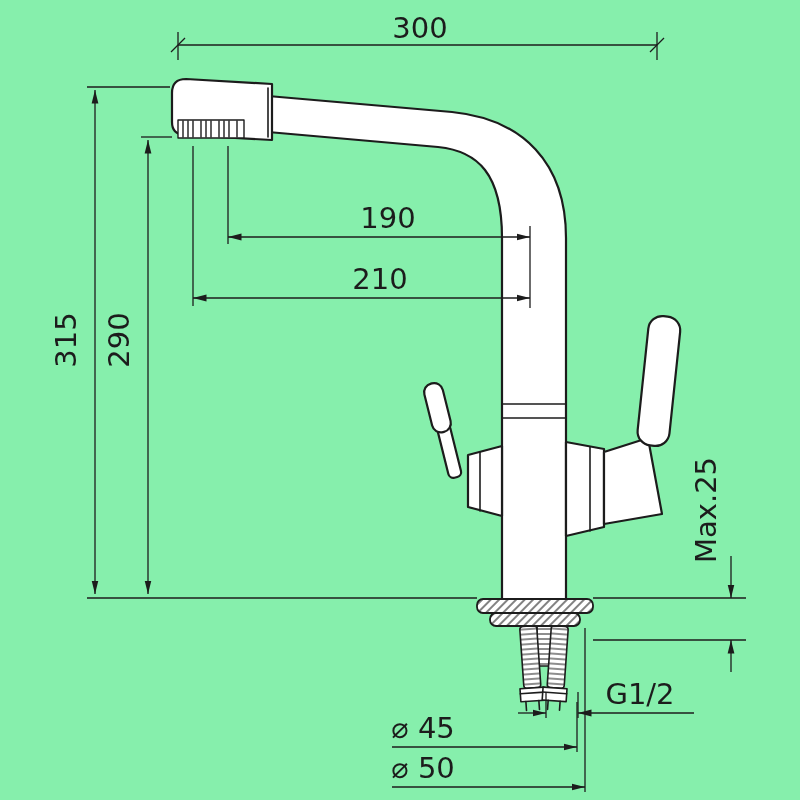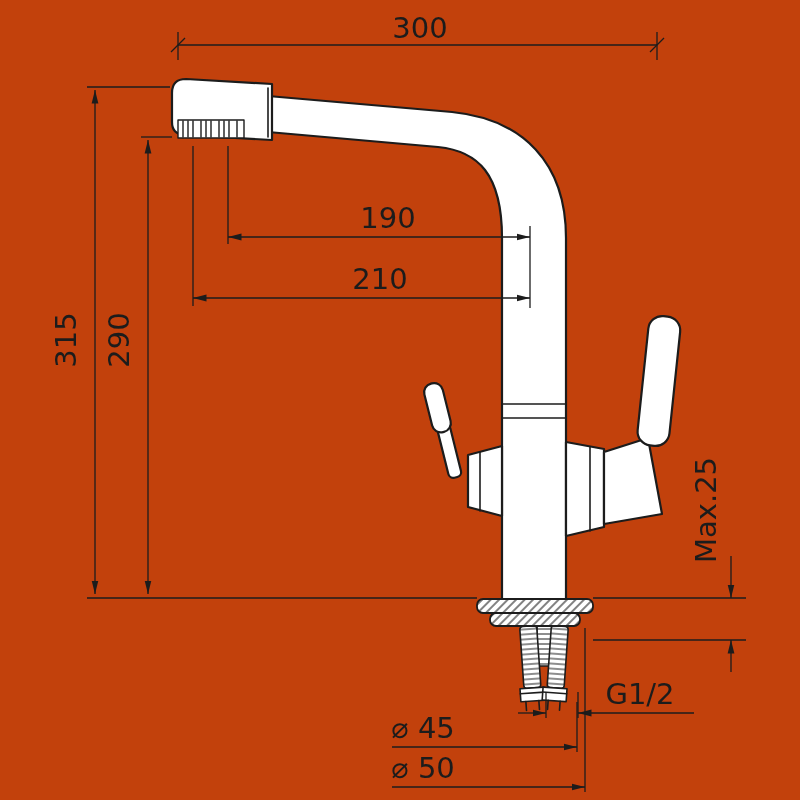--- a/index.html
+++ b/index.html
@@ -1,16 +1,16 @@
 <!DOCTYPE html>
 <html><head>
 <meta charset="utf-8">
 <style>
   html,body{margin:0;padding:0;background:#ffffff;}
-  .canvas{position:relative;width:800px;height:800px;background:#c2410c;overflow:hidden;}
+  .canvas{position:relative;width:800px;height:800px;background:#86efac;overflow:hidden;}
   svg text{font-family:"DejaVu Sans","Liberation Sans",sans-serif;fill:#1c1c1c;}
 </style>
 </head>
 <body>
 
 <div class="canvas">
 <svg width="800" height="800" viewBox="0 0 800 800">
   <defs>
     <marker id="arr" viewBox="0 0 14 10" refX="13.5" refY="5" markerWidth="14" markerHeight="10" orient="auto-start-reverse" markerUnits="userSpaceOnUse">
       <path d="M0 1.6 L13.5 5 L0 8.4 Z" fill="#1c1c1c"></path>

